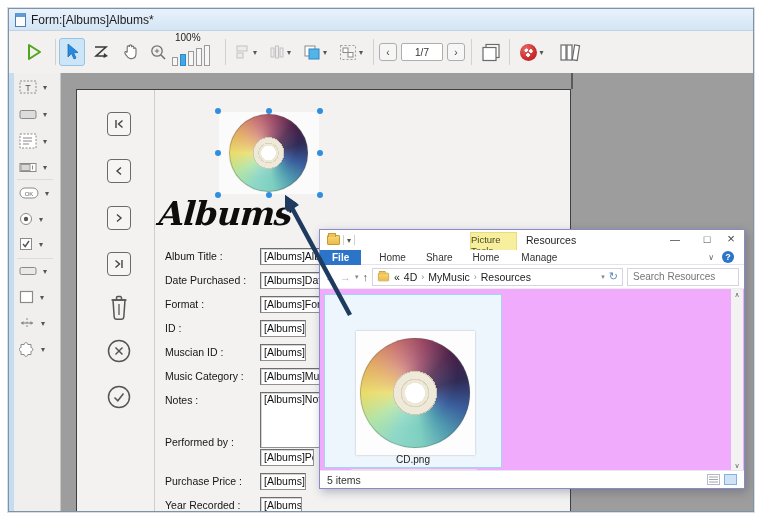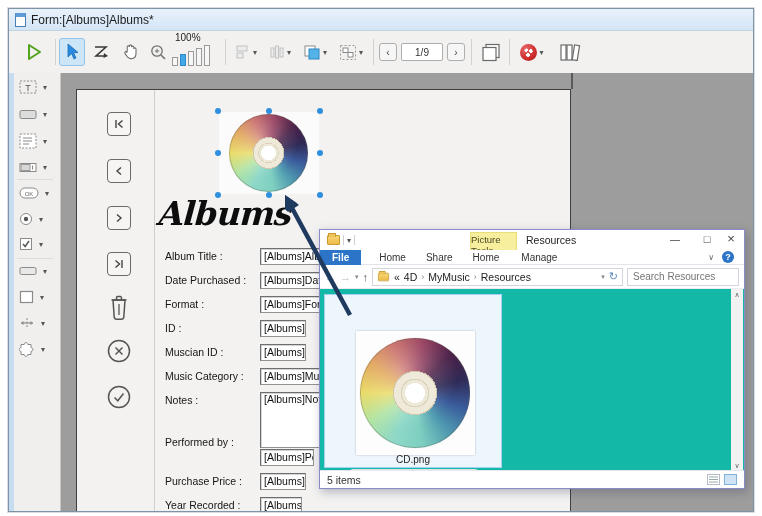--- a/index.html
+++ b/index.html
@@ -65,21 +65,21 @@
   .ex-title { position:absolute; left:206px; top:4px; font-size:10.5px; color:#222; }
   .ex-ctl { position:absolute; top:0; width:26px; height:19px; text-align:center; color:#444; }
   .ex-tabs { position:absolute; left:0; top:20px; right:0; height:15px; background:#fff; border-bottom:1px solid #e4e4ee; display:flex; align-items:center; }
   .ex-tab { font-size:10px; color:#333; padding:0 10px; height:15px; display:flex; align-items:center; }
   .ex-tab.file { background:#2b74c8; color:#fff; font-weight:bold; padding:0 12px; }
   .help-circ { width:12px; height:12px; border-radius:50%; background:#2b74c8; color:#fff; font-size:9px; font-weight:bold; display:flex; align-items:center; justify-content:center; }
   .ex-addr { position:absolute; left:0; top:35px; right:0; height:24px; background:#fff; display:flex; align-items:center; padding:0 5px; gap:4px; border-bottom:1px solid #ececf2; }
   .addr-box { height:18px; border:1px solid #d4d4e0; display:flex; align-items:center; padding:0 4px; gap:4px; flex:1; color:#222; }
   .search-box { width:112px; height:18px; border:1px solid #d4d4e0; display:flex; align-items:center; }
   .search-box input { border:none; outline:none; flex:1; font-size:10px; color:#707070; padding-left:5px; font-family:"Liberation Sans",sans-serif; background:transparent; }
-  .ex-content { position:absolute; left:0; top:59px; right:0; height:183px; background:#14b8a6; overflow:hidden;padding-left:10px; }
+  .ex-content { position:absolute; left:0; top:59px; right:0; height:183px; background:#f0abfc; overflow:hidden;padding-left:10px; }
   .file-tile { position:absolute; }
   .file-tile.selected { background:#eef6fd; border:1px solid #a4d3f2; }
   .thumb { position:absolute; background:#fdfdfd; box-shadow:0 0 2px rgba(0,0,0,.25); }
   .file-label { position:absolute; width:100%; text-align:center; font-size:10px; color:#222; }
   .scrollbar { position:absolute; right:1px; top:0; width:12px; height:183px; background:#f2f2f2; }
   .scroll-arrow { position:absolute; left:0; width:12px; height:12px; font-size:7px; color:#606060; text-align:center; line-height:12px; }
   .ex-status { position:absolute; left:0; bottom:0; right:0; height:18px; border-top:1px solid #e6e6ee; background:#fff; display:flex; align-items:center; padding:0 7px; color:#333; }
   .view-ic { width:13px; height:11px; border:1px solid #b8b8c8; margin-left:4px; }
   .view-ic.on { background:#cfe3f5; border-color:#7fb2dd; }
 
@@ -179,21 +179,21 @@
           <rect x="4" y="4" width="5" height="4.5" fill="#fff" stroke="#8a8a8a"></rect>
           <rect x="9" y="8.5" width="5" height="4.5" fill="#fff" stroke="#8a8a8a"></rect>
         </svg>
       <span class="dd">▾</span>
     </div>
     <div class="tbsep" style="left:364px"></div>
     <div class="tb" style="left:370px;width:18px;padding:0">
         <span class="pn-btn">‹</span>
       </div>
     <div class="tb" style="left:392px;width:42px;padding:0">
-        <span class="pagenav-field">1/9</span>
+        <span class="pagenav-field">1/7</span>
       </div>
     <div class="tb" style="left:438px;width:18px;padding:0">
         <span class="pn-btn">›</span>
       </div>
     <div class="tbsep" style="left:462px"></div>
     <div class="tb" style="left:468px;width:28px">
       <svg class="ic" width="20" height="20" viewBox="0 0 20 20">
           <rect x="5" y="2.5" width="13" height="13" fill="#fff" stroke="#6a6a6a" stroke-width="1.2"></rect>
           <rect x="2" y="5.5" width="13" height="13" fill="#fff" stroke="#6a6a6a" stroke-width="1.2"></rect>
         </svg>

